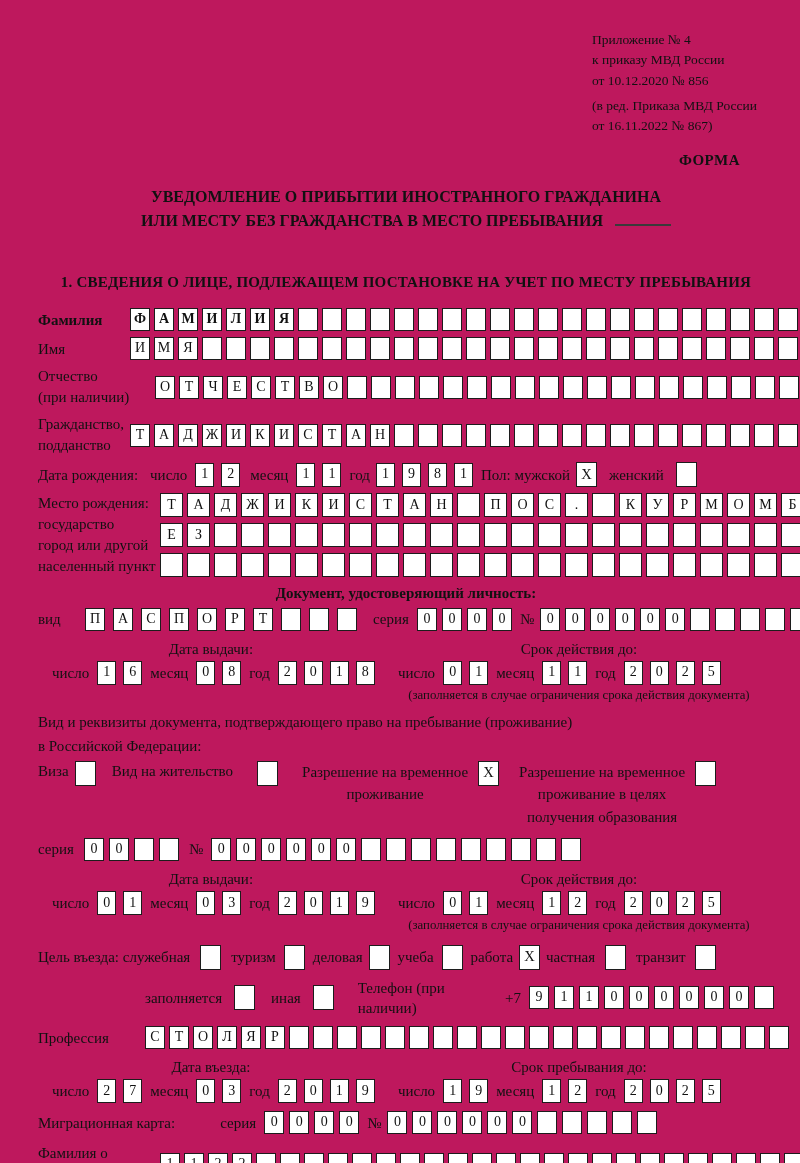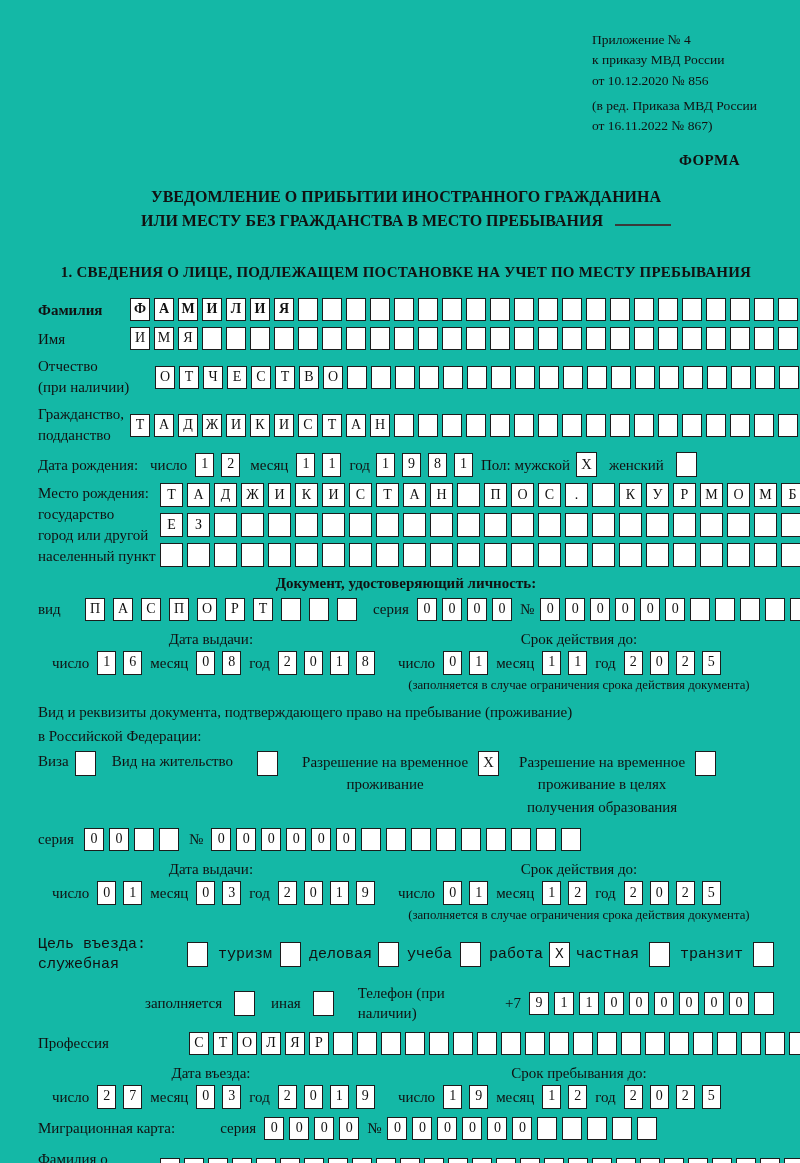--- a/index.html
+++ b/index.html
@@ -1,28 +1,28 @@
 <!DOCTYPE html>
 <html><head>
 <meta charset="utf-8">
 <style>
   html,body{margin:0;padding:0;background:#fff;}
   .page{
     width:800px;height:1163px;box-sizing:border-box;overflow:hidden;
-    padding:30px 26px 20px 38px;background:#14b8a6;color:#111;
+    padding:30px 26px 20px 38px;background:#be185d;color:#111;
     font-family:"Liberation Serif","DejaVu Serif",serif;font-size:15px;line-height:1.35;
   }
   
   .hdr{margin-left:554px;width:210px;font-size:13.5px;line-height:1.5;}
   .hdr-amend{margin-top:5px;}
   .forma{font-weight:bold;text-align:right;margin:14px 34px 0 0;font-size:15px;letter-spacing:.5px;}
   
   .title{font-weight:bold;text-align:center;font-size:16px;margin-top:14px;line-height:1.55;}
   .uline{display:inline-block;width:56px;border-bottom:2px solid #3a3a3a;margin-left:12px;}
-  .sec-head{font-weight:bold;text-align:center;font-size:15px;margin-top:28px;letter-spacing:.2px;}
+  .sec-head{font-weight:bold;text-align:center;font-size:15px;margin-top:38px;letter-spacing:.2px;}
   
   .frow{display:flex;align-items:center;margin-top:6px;}
   .frow.top{align-items:center;}
   .lbl{flex:none;}
   .lblcol{flex:none;display:flex;flex-direction:column;line-height:21px;}
   .w92{width:92px;} .w117{width:117px;} .w122{width:122px;} .w107{width:107px;} .w47{width:47px;}
   .ml6{margin-left:6px;} .ml8{margin-left:8px;} .ml10{margin-left:10px;} .ml12{margin-left:12px;}
   .ml16{margin-left:16px;} .ml20{margin-left:20px;} .ml24{margin-left:24px;} .ml45{margin-left:45px;}
   
   .cells{display:flex;gap:4px;}
@@ -512,21 +512,21 @@
             <span class="cell">2</span>
             <span class="cell">0</span>
             <span class="cell">2</span>
             <span class="cell">5</span>
           </div>
       </div>
       <div class="dnote">(заполняется в случае ограничения срока действия документа)</div>
     </div>
   </div>
 
-  <div class="frow" style="margin-top:10px;font-family:Liberation Mono, monospace;">
+  <div class="frow" style="margin-top:10px;">
     <span>Цель въезда: служебная</span>
     <span class="checkbox ml10"></span>
     <span class="ml10">туризм</span>
     <span class="checkbox ml8"></span>
     <span class="ml8">деловая</span>
     <span class="checkbox ml6"></span>
     <span class="ml8">учеба</span>
     <span class="checkbox ml8"></span>
     <span class="ml8">работа</span>
     <span class="checkbox ml6">X</span>
@@ -549,21 +549,21 @@
         <span class="cell">0</span>
         <span class="cell">0</span>
         <span class="cell">0</span>
         <span class="cell">0</span>
         <span class="cell">0</span>
         <span class="cell">0</span>
         <span class="cell"></span>
       </div>
   </div>
 
-  <div class="frow" style="margin-top:8px;gap:44px;">
+  <div class="frow" style="margin-top:8px;">
     <span class="lbl w107">Профессия</span>
     <div class="cells">
         <span class="cell">С</span>
         <span class="cell">Т</span>
         <span class="cell">О</span>
         <span class="cell">Л</span>
         <span class="cell">Я</span>
         <span class="cell">Р</span>
         <span class="cell"></span>
         <span class="cell"></span>

